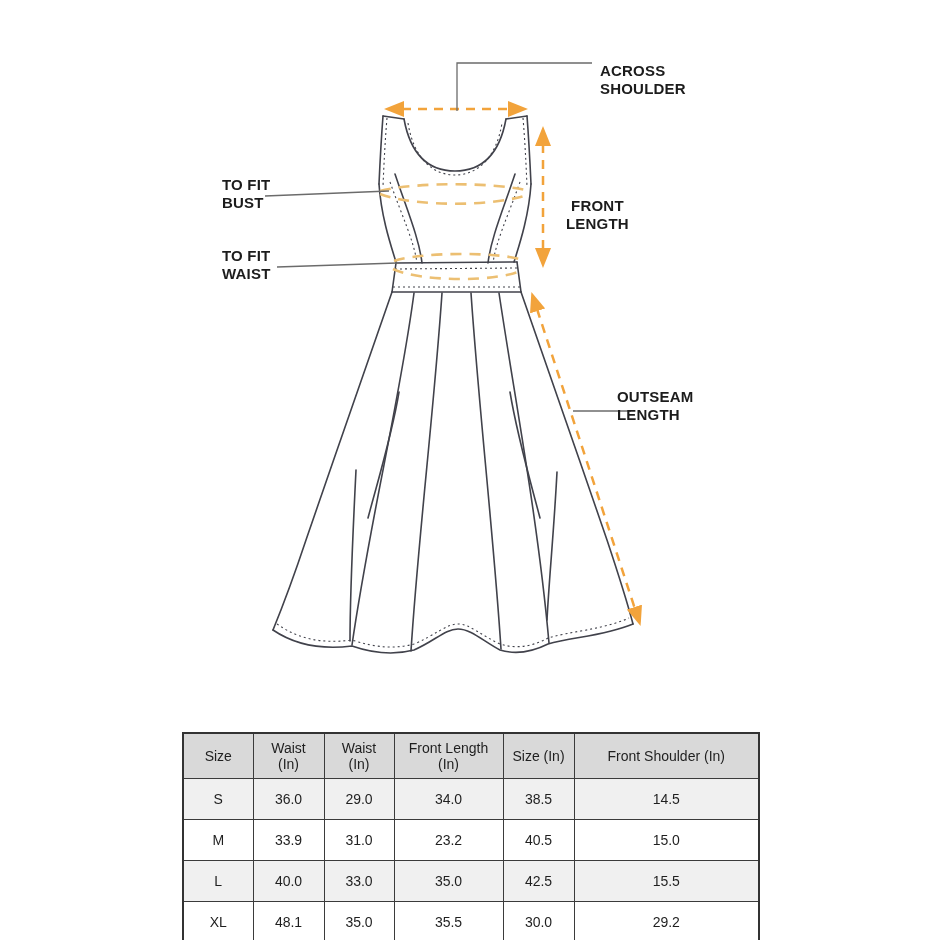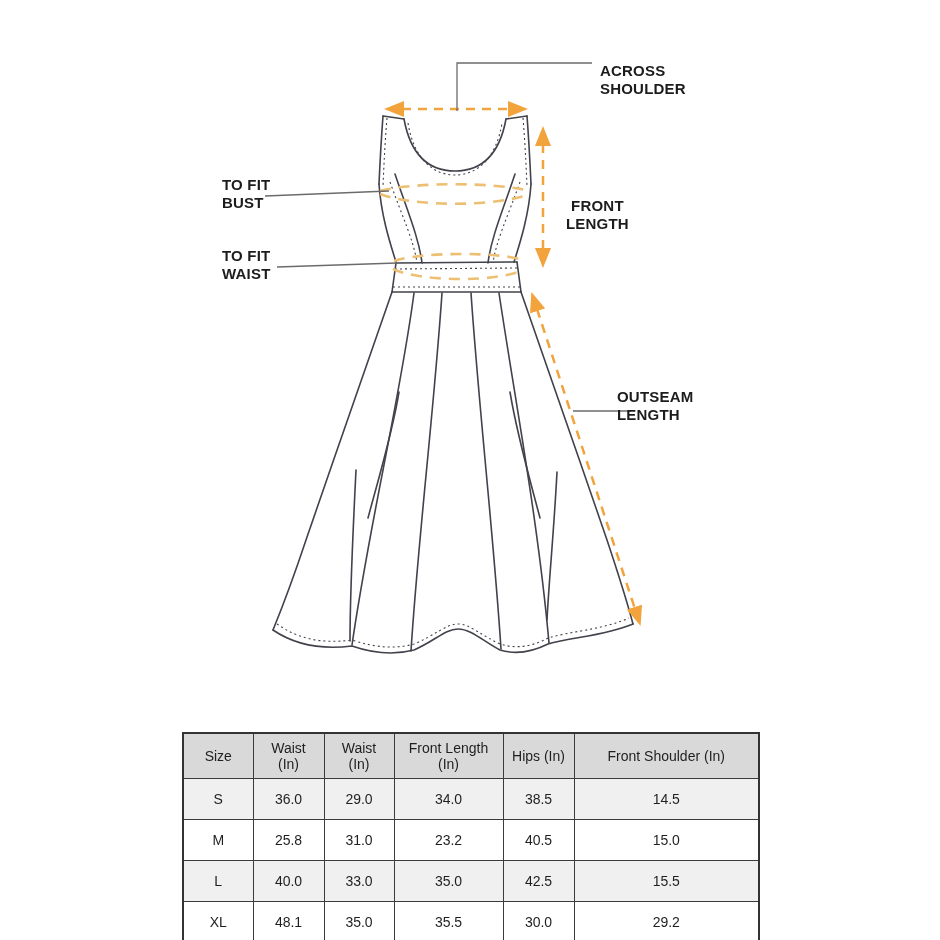--- a/index.html
+++ b/index.html
@@ -135,36 +135,36 @@
       <col style="width:109px">
         <col style="width:71px">
         <col style="width:185px">
     </colgroup>
     <thead>
       <tr>
         <th>Size</th>
         <th>Waist (In)</th>
         <th>Waist (In)</th>
         <th>Front Length (In)</th>
-        <th>Hips (In)</th>
+        <th>Size (In)</th>
         <th>Front Shoulder (In)</th>
       </tr>
     </thead>
     <tbody>
       <tr>
         <td>S</td>
         <td>36.0</td>
         <td>29.0</td>
         <td>34.0</td>
         <td>38.5</td>
         <td>14.5</td>
       </tr>
       <tr>
         <td>M</td>
-        <td>25.8</td>
+        <td>33.9</td>
         <td>31.0</td>
         <td>23.2</td>
         <td>40.5</td>
         <td>15.0</td>
       </tr>
       <tr>
         <td>L</td>
         <td>40.0</td>
         <td>33.0</td>
         <td>35.0</td>

